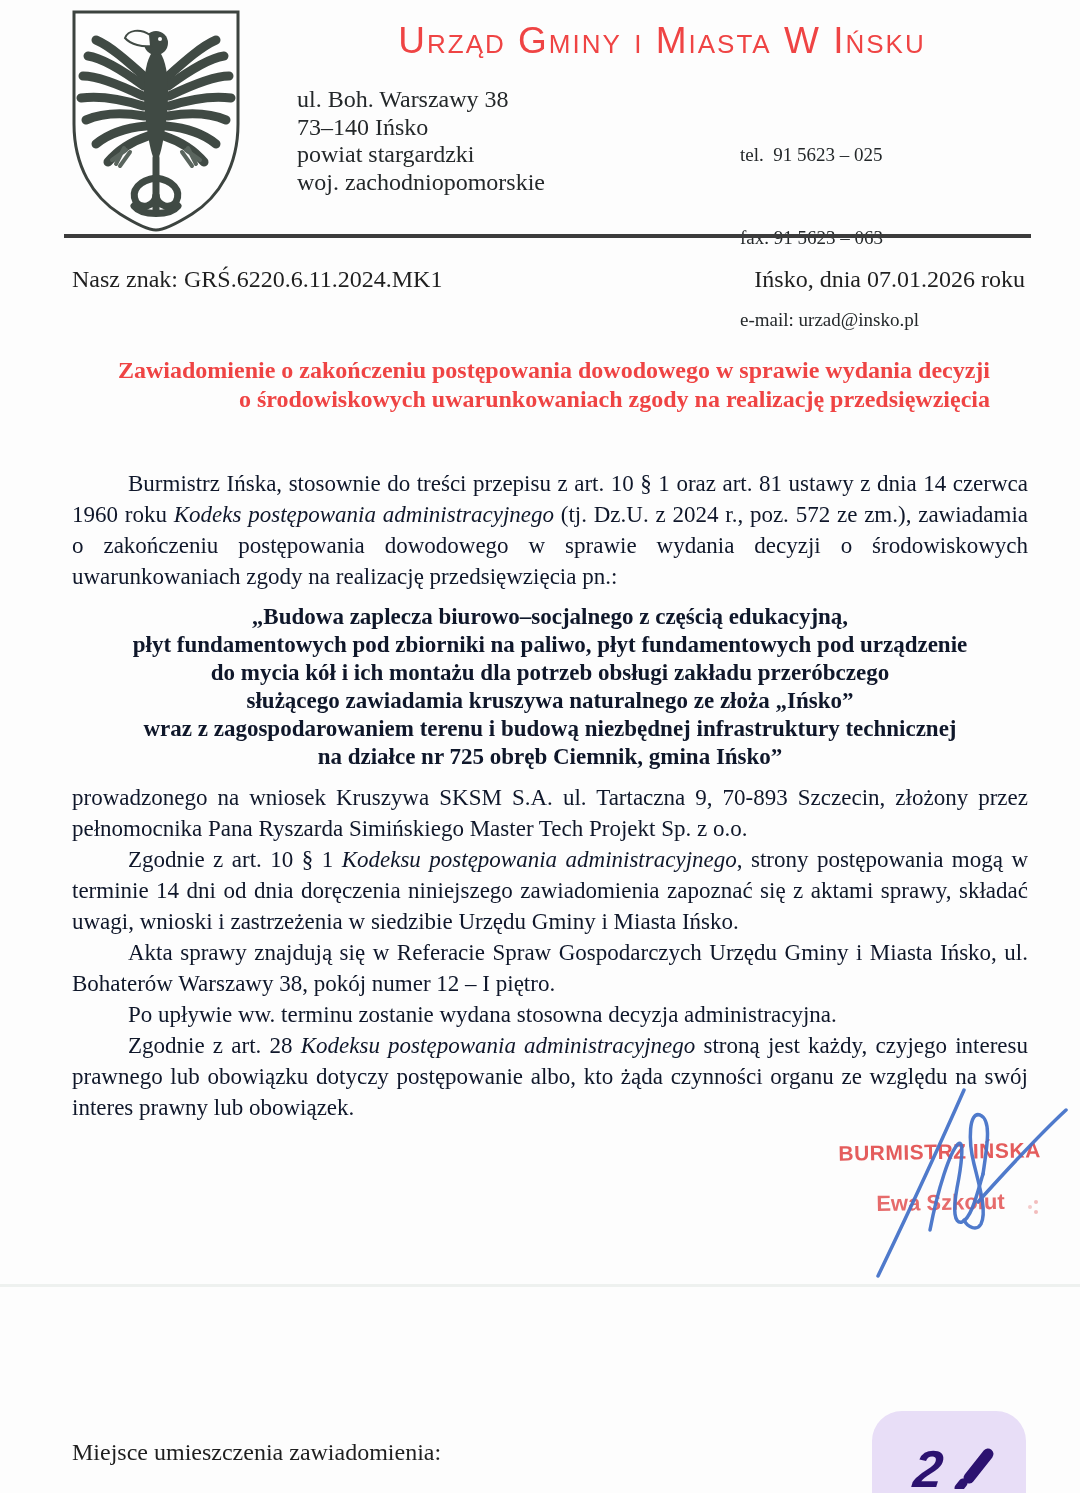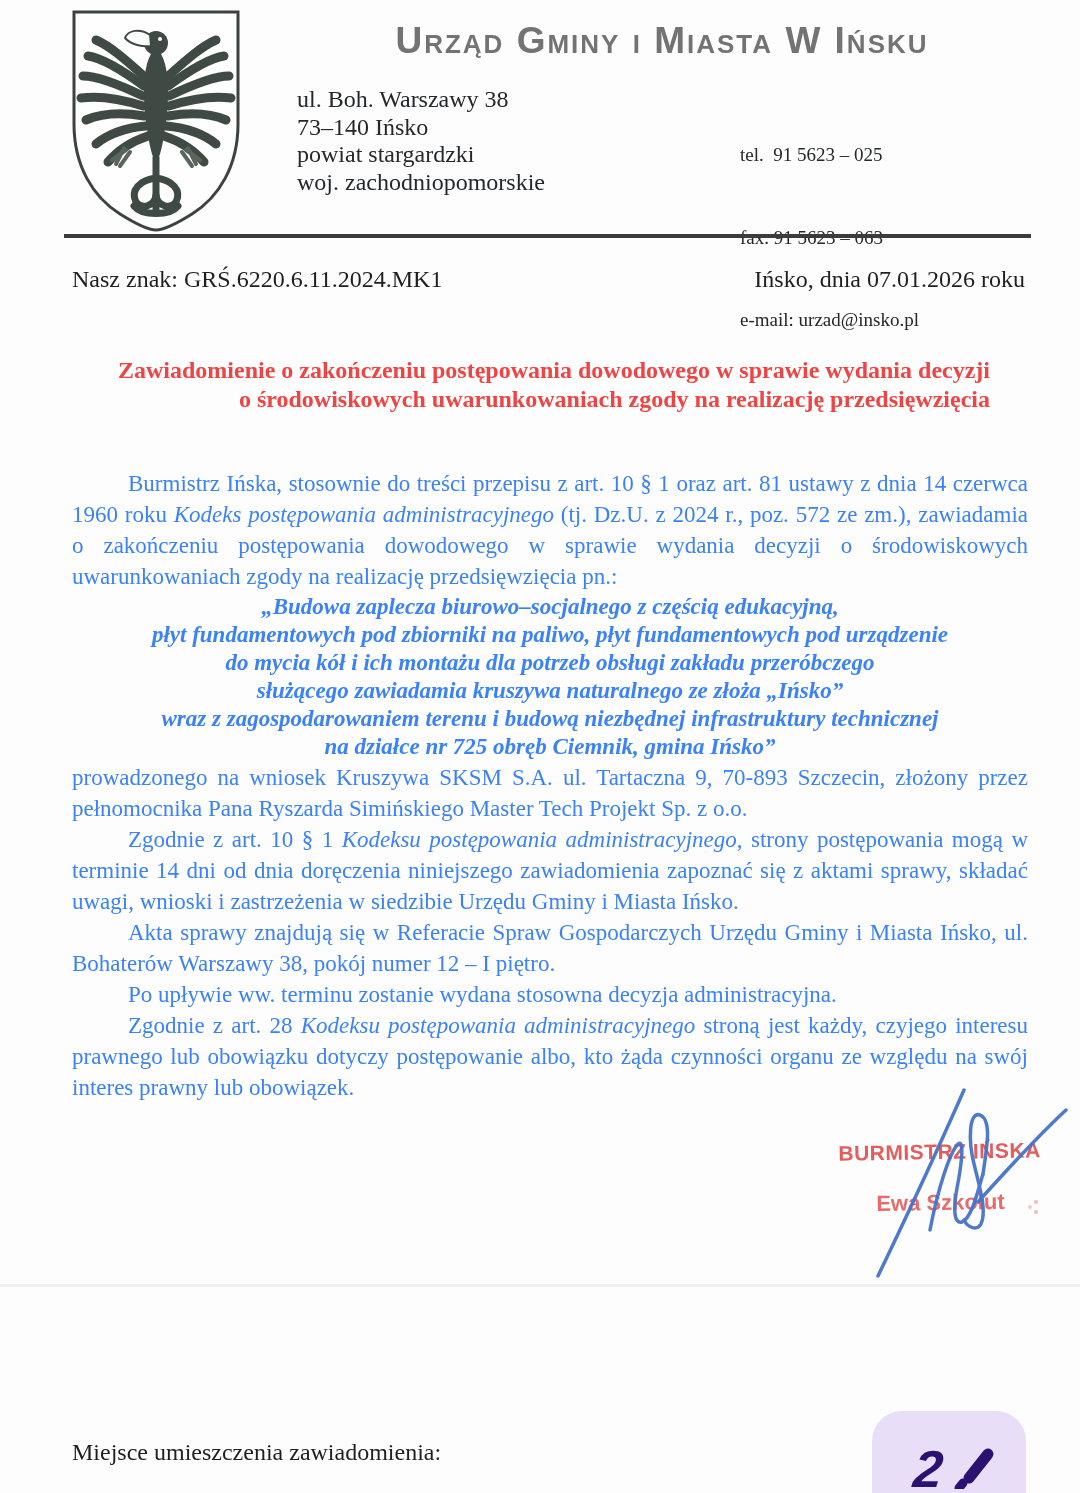--- a/index.html
+++ b/index.html
@@ -4,36 +4,36 @@
 <style>
   html,body{margin:0;padding:0;background:#ffffff;}
   .page{
     position:relative;width:1080px;height:1493px;background:#fdfdfd;
     overflow:hidden;font-family:"Liberation Serif",serif;color:#222222;
   }
   
   .crest{position:absolute;left:66px;top:8px;width:180px;height:226px;}
   .lh-title{
     position:absolute;left:288px;top:20px;width:748px;text-align:center;
-    font-family:"Liberation Sans",sans-serif;font-weight:bold;
-    font-variant:small-caps;font-size:37px;letter-spacing:2px;color:#737373;
+    font-family:"Liberation Sans",sans-serif;font-weight:normal;
+    font-variant:small-caps;font-size:37px;letter-spacing:2px;color:#ef4444;
     white-space:nowrap;
   }
   .lh-address{position:absolute;left:297px;top:86px;font-size:24px;line-height:27.5px;color:#24282a;}
   .lh-contact{position:absolute;left:740px;top:86px;font-size:19px;line-height:27.5px;color:#24282a;white-space:pre-wrap;}
   .lh-rule{position:absolute;left:64px;top:234px;width:967px;height:4px;background:#3c3c3c;}
   
   .ref-row{position:absolute;left:72px;top:266px;width:953px;display:flex;justify-content:space-between;font-size:24px;color:#1f1f1f;}
   
   .subject{position:absolute;left:90px;top:356px;width:900px;text-align:right;font-weight:bold;font-size:24px;line-height:29px;color:#ef4444;}
   
-  .body-text{position:absolute;left:72px;top:468px;width:956px;font-size:23px;line-height:31px;text-align:justify;color:#3b82f6;}
+  .body-text{position:absolute;left:72px;top:468px;width:956px;font-size:23px;line-height:31px;text-align:justify;color:#0f172a;}
   .body-text p{margin:0;}
   .indent{text-indent:56px;}
-  .project{font-weight:bold;text-align:center;line-height:28px;margin:1px;font-style:italic;}
+  .project{font-weight:bold;text-align:center;line-height:28px;margin:11px;}
   .italic{font-style:italic;}
   
   .stamp{position:absolute;left:820px;top:1140px;width:240px;transform:rotate(-1deg);
     font-family:"Liberation Sans",sans-serif;font-weight:bold;color:rgba(224,70,70,.88);}
   .stamp-title{font-size:21px;letter-spacing:.5px;text-align:center;}
   .stamp-name{font-size:22px;text-align:center;margin-top:26px;color:rgba(224,70,70,.8);}
   .stamp-dots{position:absolute;left:1034px;top:1200px;width:4px;height:4px;border-radius:50%;
     background:rgba(224,90,90,.4);box-shadow:0 10px 0 rgba(224,90,90,.4), -6px 5px 0 rgba(224,90,90,.3);}
   .autograph{position:absolute;left:680px;top:1080px;width:400px;height:230px;}
   .scan-seam{position:absolute;left:0;top:1284px;width:1080px;height:3px;background:#eef1ef;}

